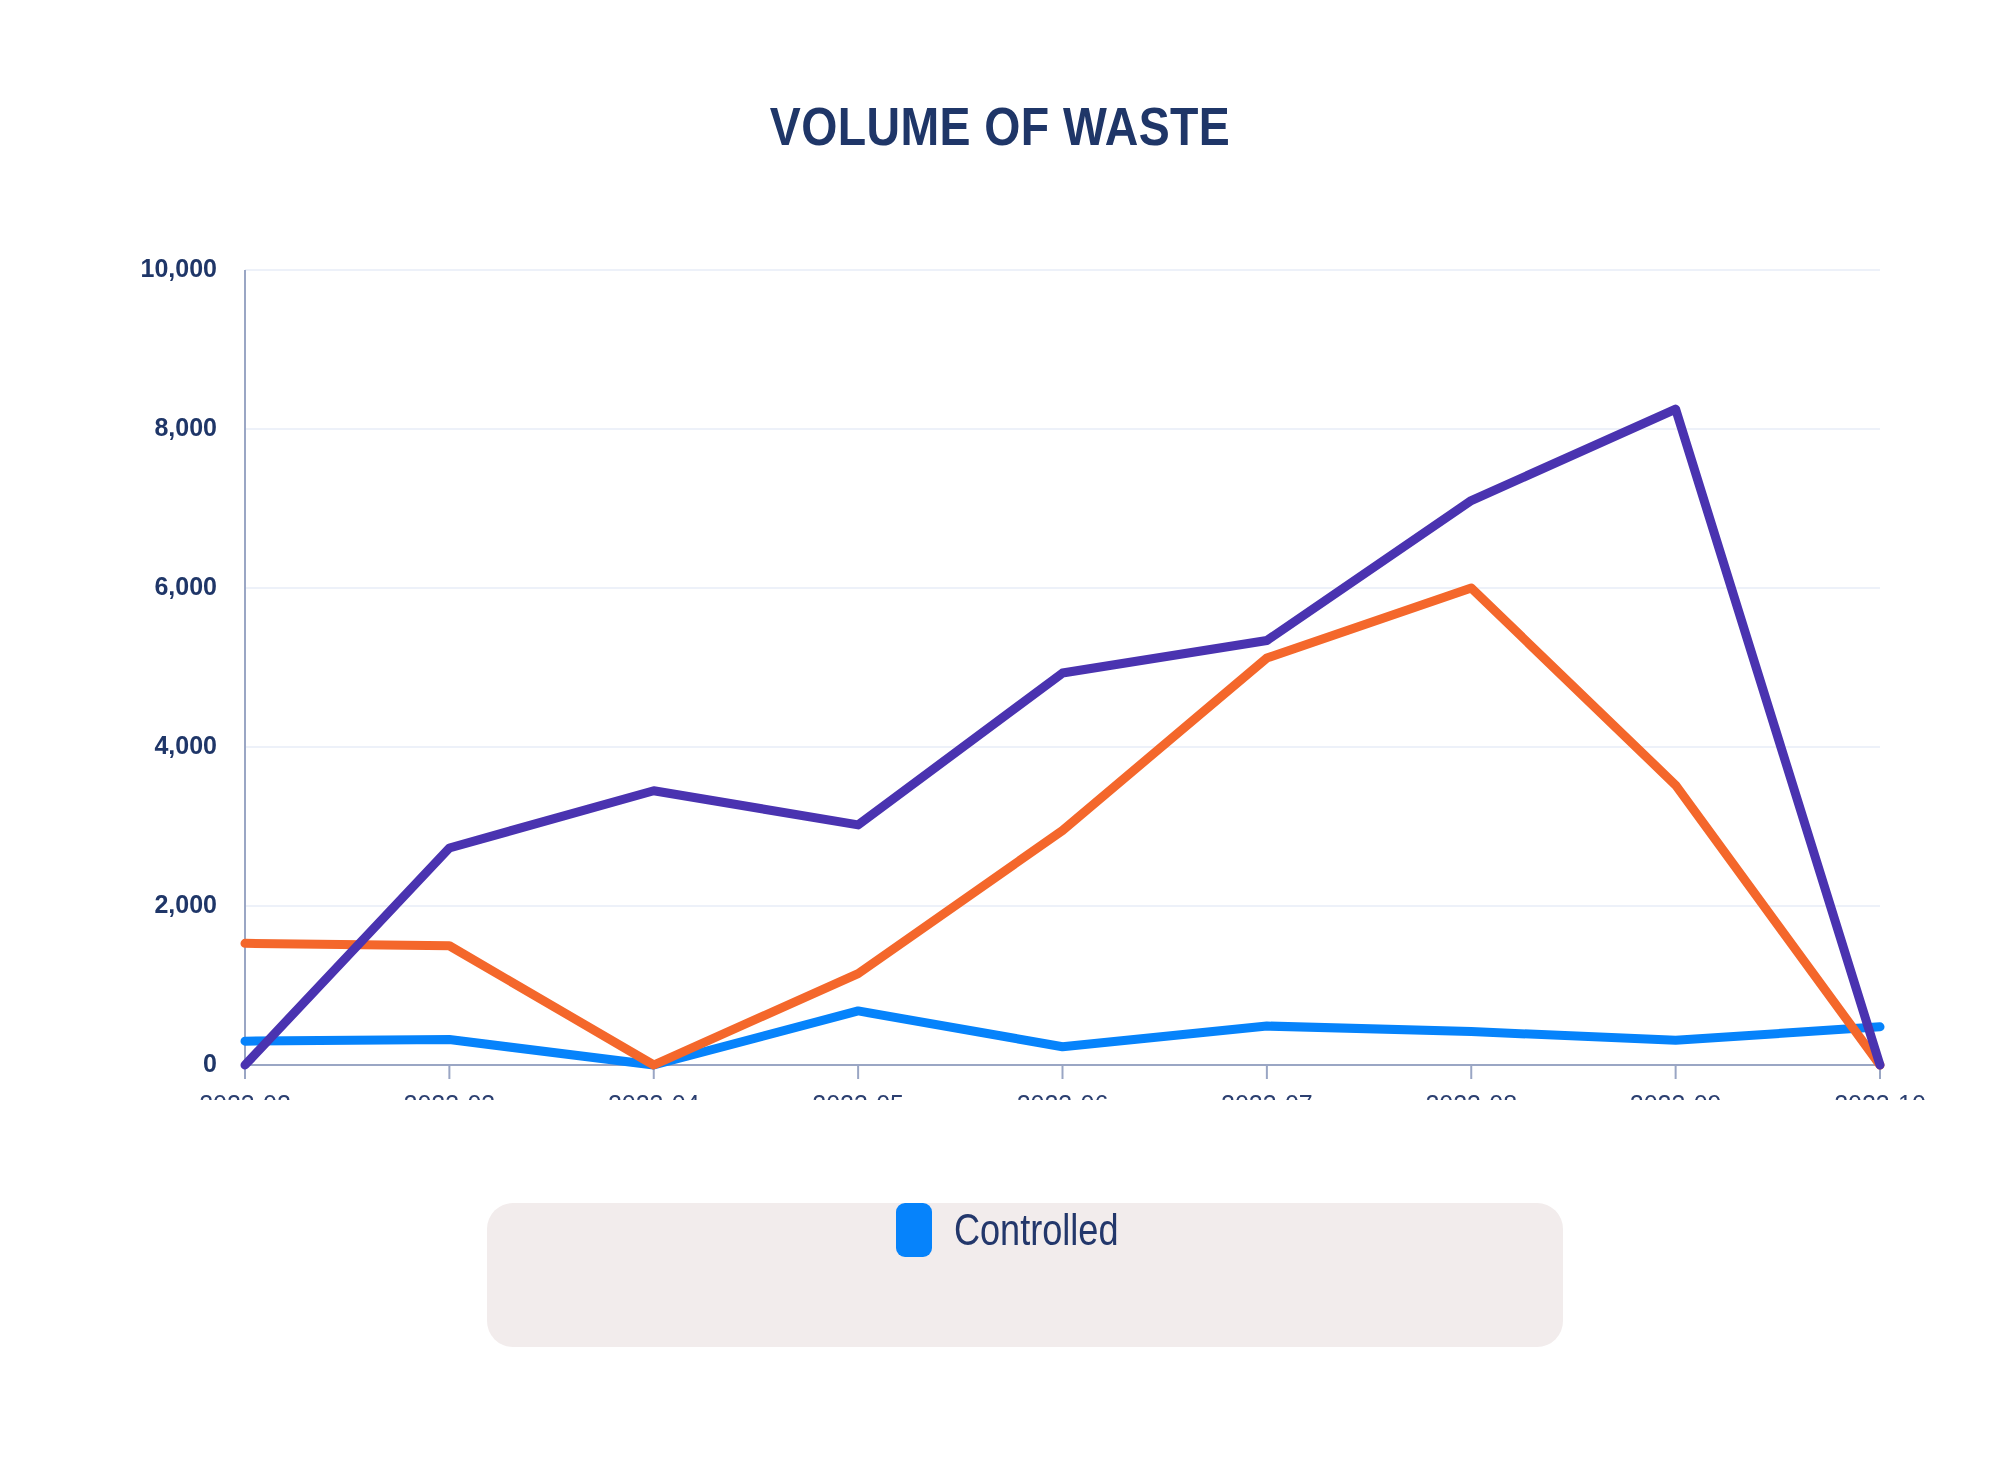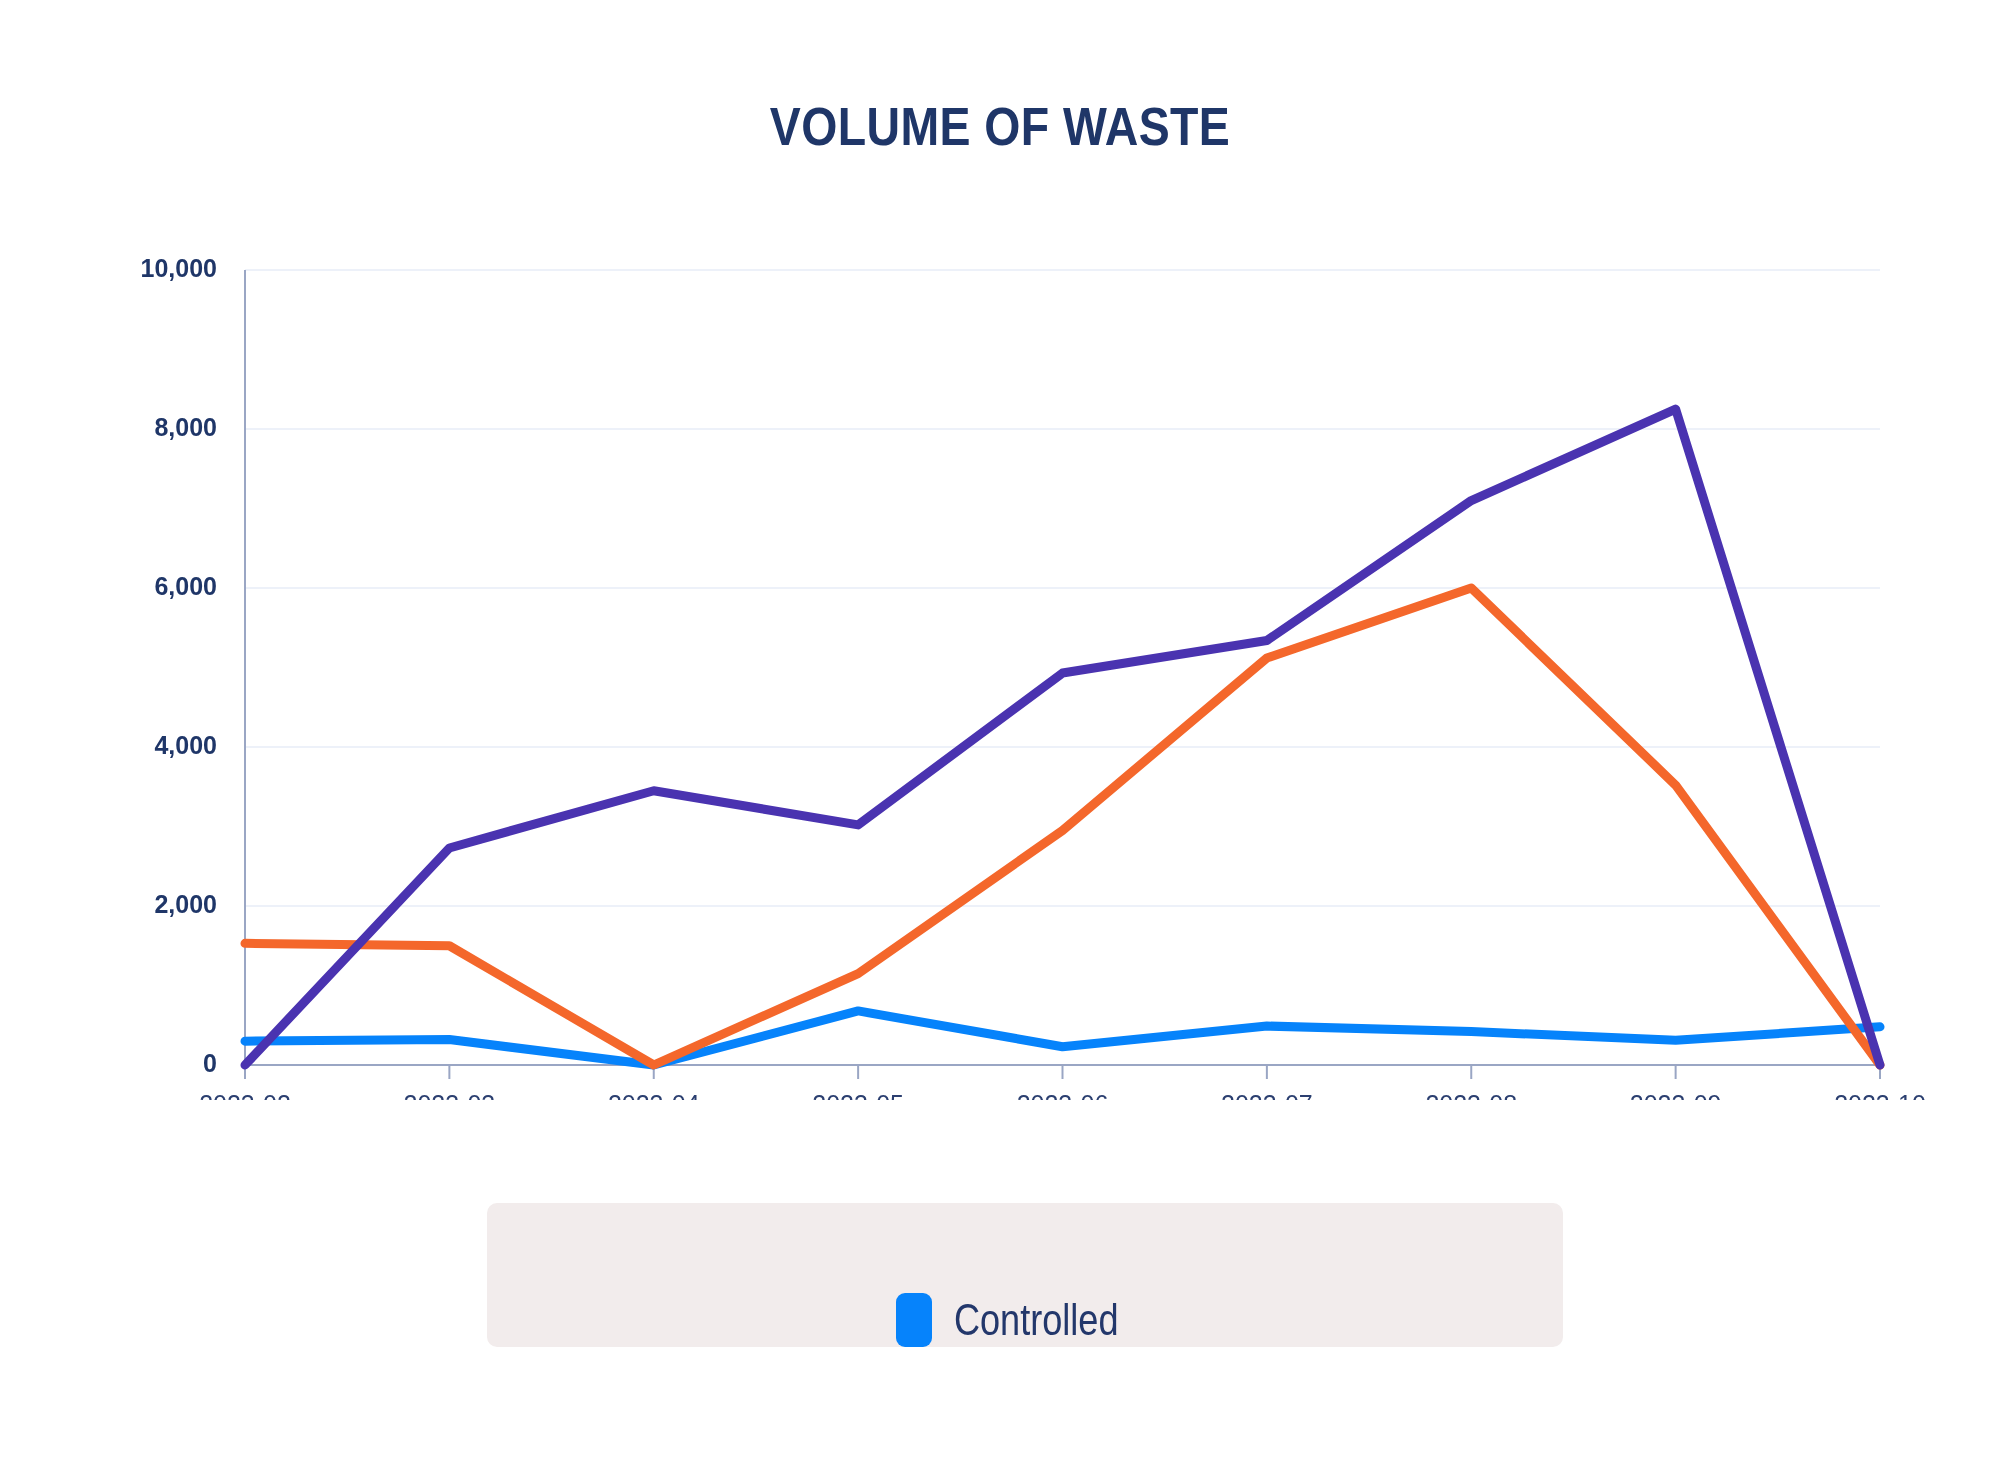--- a/index.html
+++ b/index.html
@@ -77,23 +77,23 @@
     stroke-linejoin: round;
     stroke-linecap: round;
   }
   .legend-box {
     position: absolute;
     left: 487px;
     top: 1203px;
     width: 1076px;
     height: 144px;
     background: #f2ecec;
-    border-radius: 10px;
+    border-radius: 26px;
     display: flex;
-    align-items: flex-end;
+    align-items: flex-start;
     justify-content: center;
     gap: 80px;
   }
   .legend-item {
     display: flex;
     align-items: center;
     gap: 22px;
   }
   .legend-swatch {
     width: 36px;

